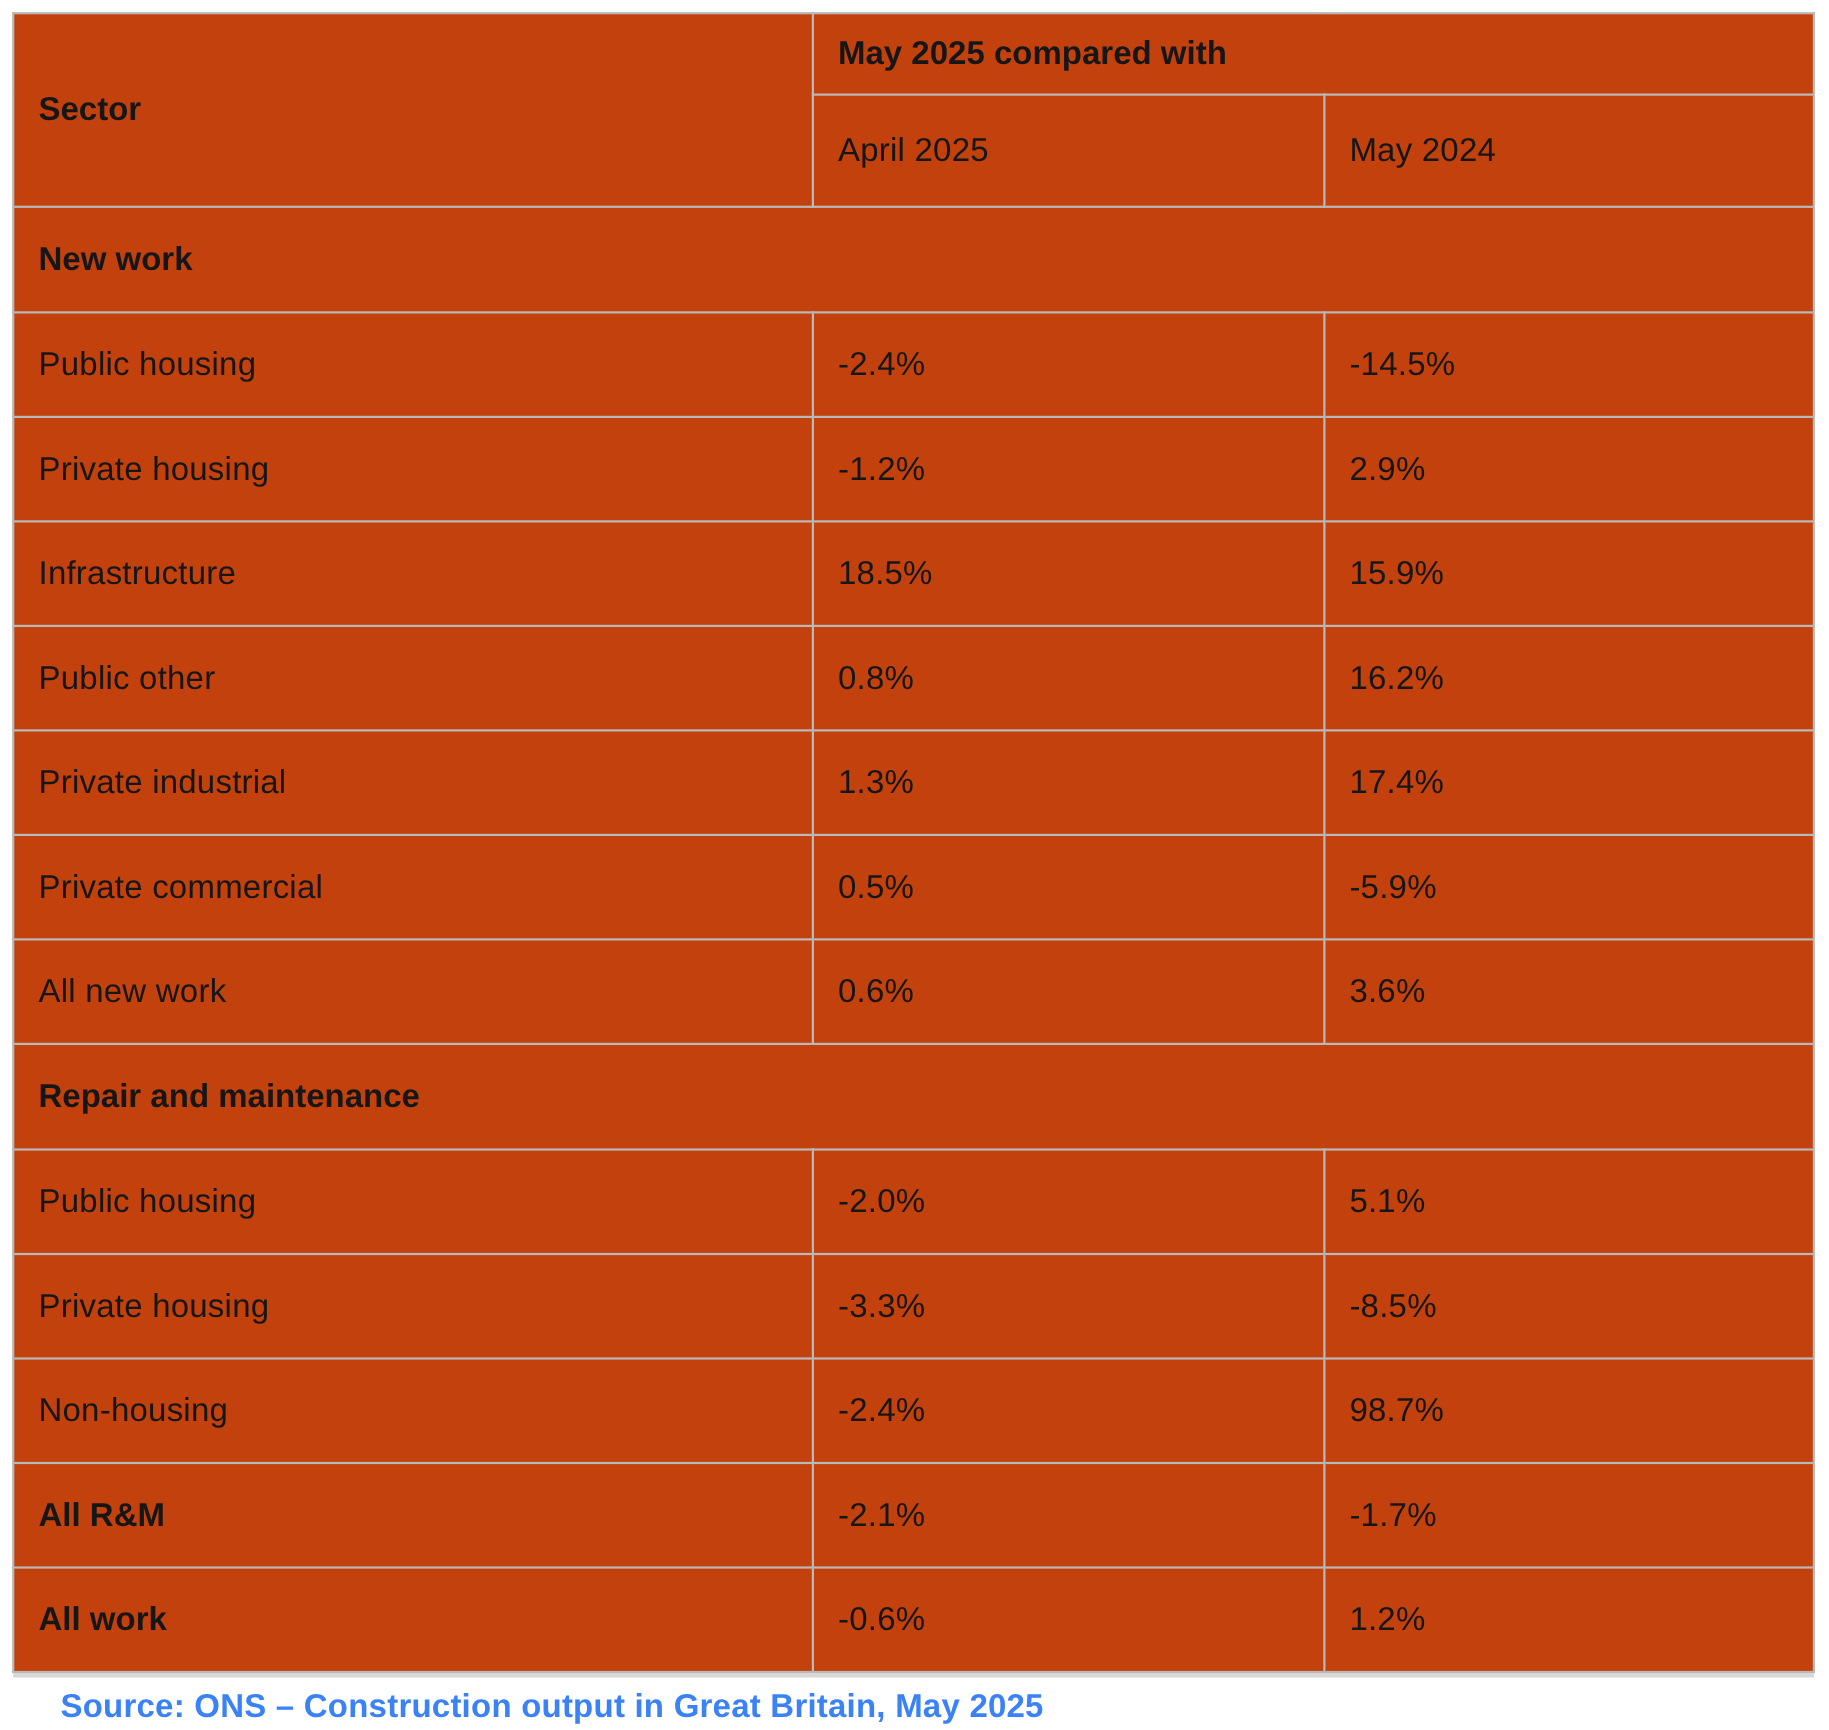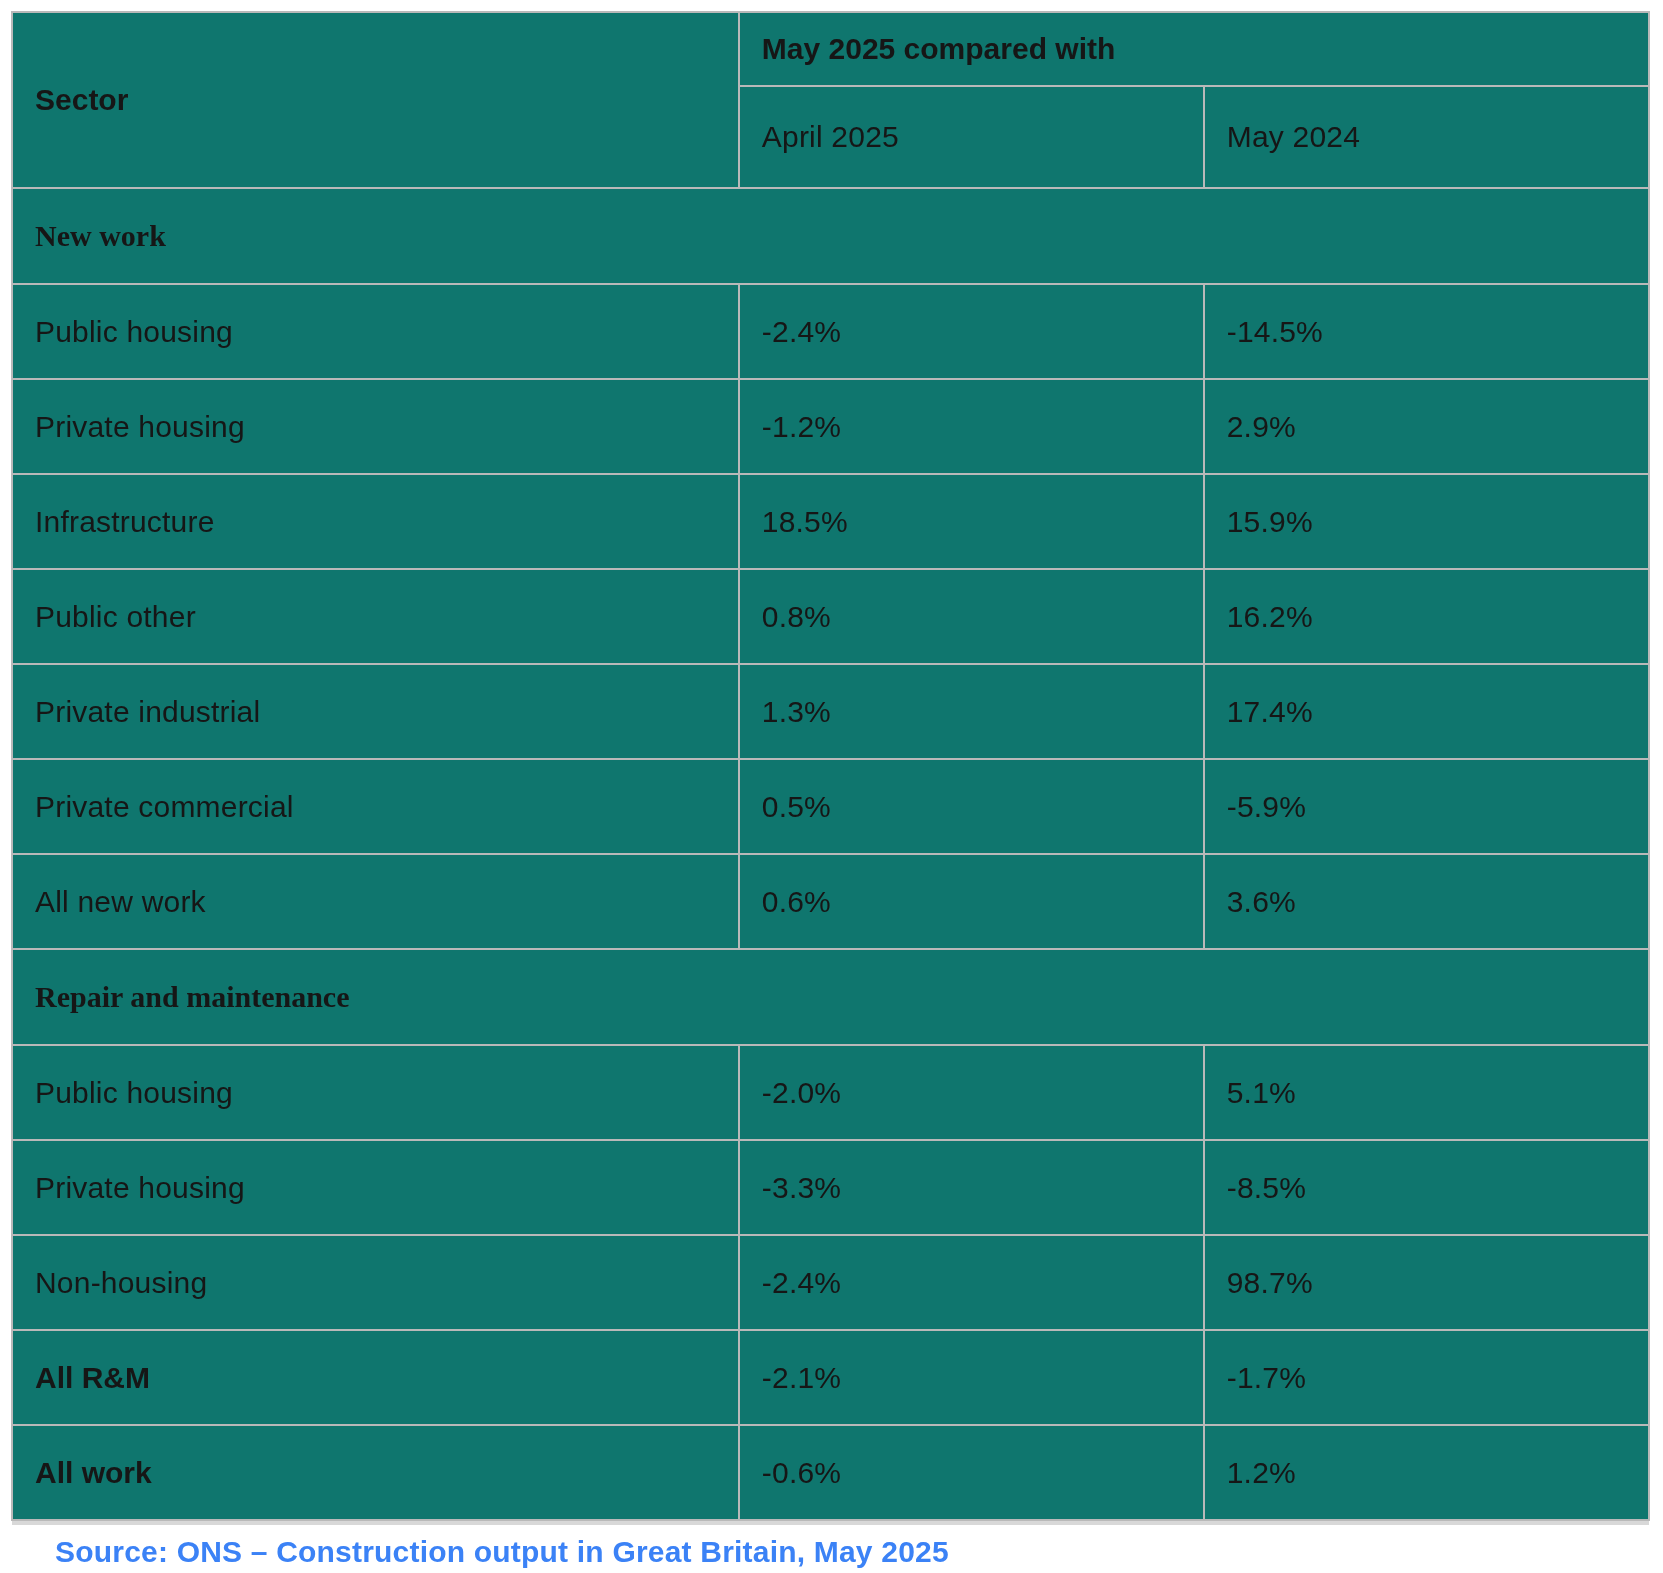--- a/index.html
+++ b/index.html
@@ -31,34 +31,33 @@
   th, td {
     border: 2px solid #b9b9b9;
     vertical-align: middle;
     text-align: left;
     font-size: 30px;
     line-height: 1.25;
     color: #161616;
     padding: 6px 16px 6px 22px;
     font-weight: normal;
     letter-spacing: 0.2px;
-    background: #0f766e;
+    background: #c2410c;
   }
   tr.r-head1 { height: 74px; }
   tr.r-head2 { height: 102px; }
   tr.r-section { height: 96px; }
   tr.r-data { height: 95px; }
   .bold {
     font-weight: 800;
     letter-spacing: 0px;
   }
   .section-cell {
     font-weight: 800;
     letter-spacing: 0px;
-    font-family: Liberation Serif, serif;
   }
   .caption-line {
     margin: 14px 0 0 55px;
     font-size: 30px;
     font-weight: 600;
     letter-spacing: 0.2px;
     color: #3b82f6;
     white-space: nowrap;
   }
 </style>

